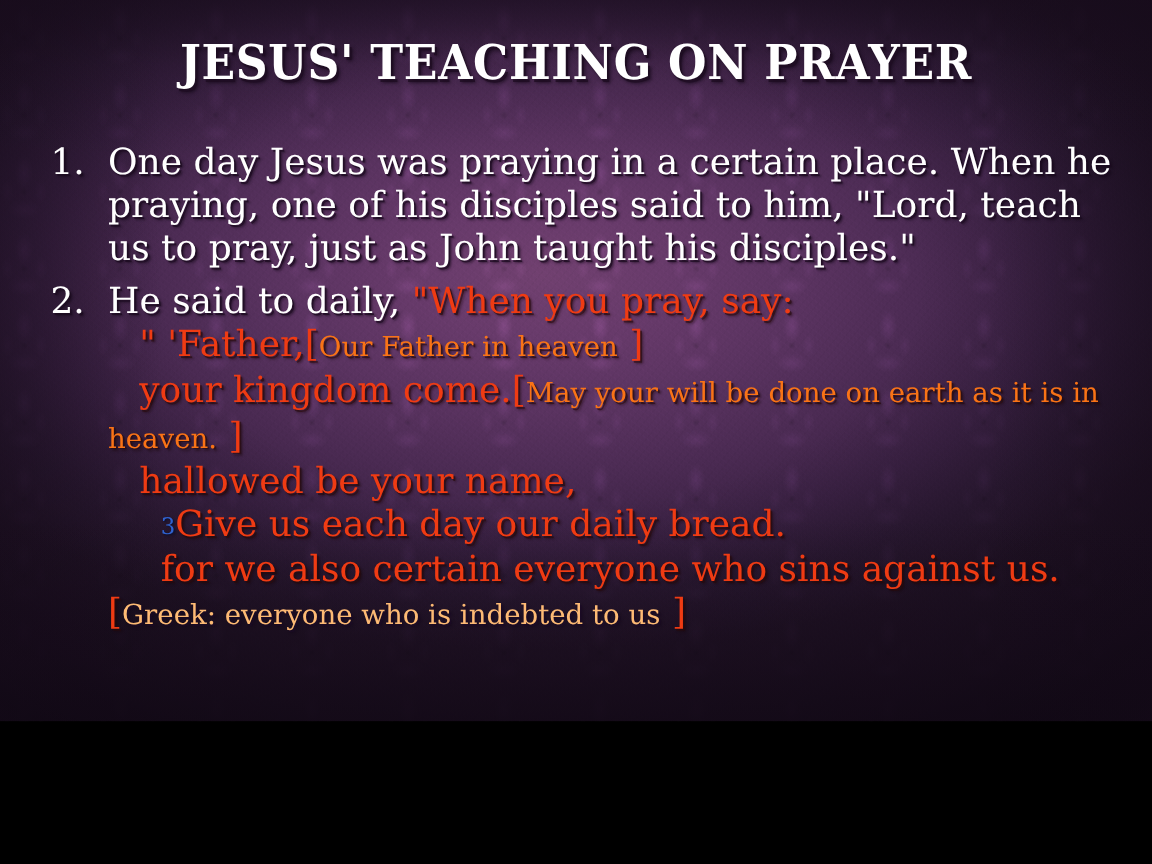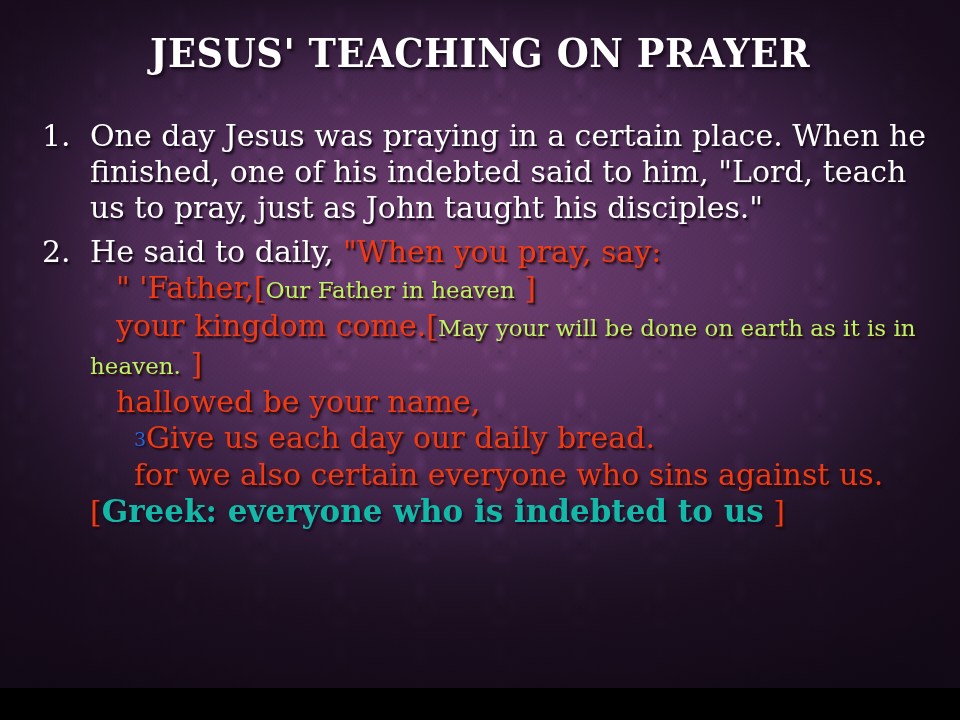--- a/index.html
+++ b/index.html
@@ -5,21 +5,21 @@
 <style>
   html, body {
     margin: 0;
     padding: 0;
     background: #000;
   }
 
   #slide {
     position: relative;
     width: 960px;
-    height: 688px;
+    height: 601px;
     overflow: hidden;
     font-family: "DejaVu Serif", serif;
     
     background-color: #3a2140;
   }
 
   
   .bg-layer {
     position: absolute;
     inset: 0;
@@ -150,37 +150,36 @@
   .scripture {
     color: #ef3b13;
     text-shadow:
       1.5px 1.5px 0 rgba(40,10,12,0.62),
       2.5px 2.5px 2px rgba(26,6,8,0.48);
   }
 
   
   .note {
     font-size: 23px;
-    color: #bef264;
+    color: #f97316;
   }
 
   
   .brk {
     font-size: 30px;
     color: #ef3b13;
   }
 
   
   .greek {
-    font-size: 31px;
-    color: #14b8a6;
+    font-size: 23px;
+    color: #fdba74;
     text-shadow:
       1.5px 1.5px 0 rgba(28,10,38,0.62),
       2.5px 2.5px 2px rgba(18,6,26,0.45);
-    font-weight: bold;
   }
 
   
   .vnum {
     font-size: 19px;
     color: #2f62cf;
     vertical-align: 2px;
     text-shadow:
       1px 1px 0 rgba(10,16,50,0.62),
       2px 2px 2px rgba(6,10,34,0.45);
@@ -204,21 +203,21 @@
   <div class="bg-layer bg-edges"></div>
 
   <div id="content">
 
     <div class="title">JESUS' TEACHING ON PRAYER</div>
 
     <div class="body">
 
       <div class="para p1">
         <span class="marker">1.</span>
-        <span class="ptext">One day Jesus was praying in a certain place. When he finished, one of his indebted said to him, "Lord, teach us to pray, just as John taught his disciples."</span>
+        <span class="ptext">One day Jesus was praying in a certain place. When he praying, one of his disciples said to him, "Lord, teach us to pray, just as John taught his disciples."</span>
       </div>
 
       <div class="para p2">
         <span class="marker">2.</span>
 
         <span class="ptext">
 
           <span>He said to daily,</span><span>&nbsp;</span><span class="scripture">"When you pray, say:</span>
 
           <span class="line scripture">

